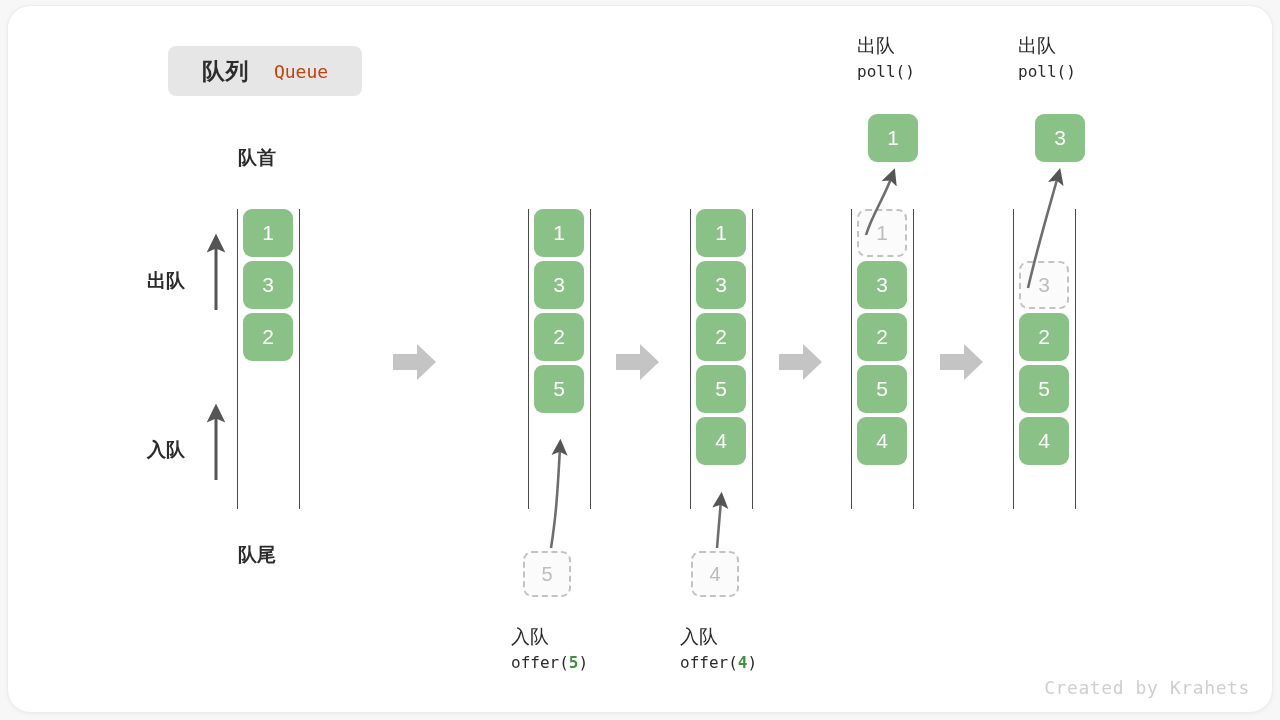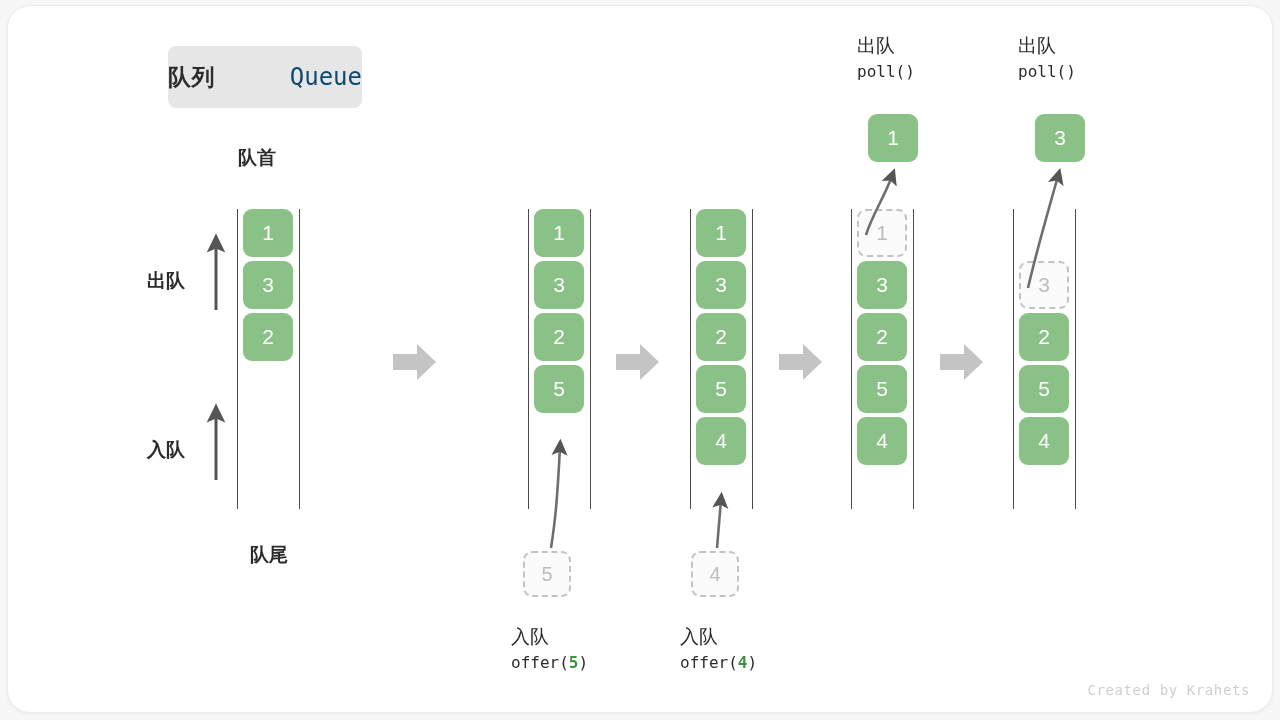--- a/index.html
+++ b/index.html
@@ -31,37 +31,37 @@
     box-shadow: 0 0 0 1px #ececec, 0 1px 5px rgba(0,0,0,0.07);
     box-sizing: border-box;
   }
 
   
   .title-badge {
     position: absolute;
     left: 168px;
     top: 46px;
     width: 194px;
-    height: 62px;
+    height: 50px;
     background: #e6e6e6;
     border-radius: 8px;
     display: flex;
     align-items: center;
-    justify-content: space-between;
+    justify-content: center;
     gap: 25px;
   }
   .title-cn {
     font-size: 23px;
     font-weight: bold;
     color: #2d2d2d;
     letter-spacing: 0.5px;
   }
   .title-en {
-    font-size: 24px;
-    color: #0c4a6e;
+    font-size: 18px;
+    color: #c2410c;
     font-family: "DejaVu Sans Mono", "Liberation Mono", monospace;
   }
 
   
   .lbl {
     position: absolute;
     white-space: nowrap;
     color: #333333;
   }
   .lbl-bold {
@@ -165,41 +165,41 @@
     width: 1280px;
     height: 720px;
     pointer-events: none;
   }
 
   .watermark {
     position: absolute;
     right: 30px;
     bottom: 22px;
     font-family: "DejaVu Sans Mono", "Liberation Mono", monospace;
-    font-size: 14px;
+    font-size: 18px;
     color: #cfcfcf;
     letter-spacing: 0.6px;
     margin-top: 24px;
   }
 
   .twoline { line-height: 1.55; }
 </style>
 </head>
 <body>
 
 <div id="canvas">
   <div class="card"></div>
 
   <div class="title-badge">
     <span class="title-cn">队列</span>
     <span class="title-en">Queue</span>
   </div>
 
   <div class="lbl lbl-bold" style="left:238px; top:145px;">队首</div>
-  <div class="lbl lbl-bold" style="left:238px; top:542px;margin-left:12px;">队尾</div>
+  <div class="lbl lbl-bold" style="left:238px; top:542px;">队尾</div>
 
   <div class="lbl lbl-bold" style="left:147px; top:268px;">出队</div>
   <div class="lbl lbl-bold" style="left:147px; top:437px;">入队</div>
 
   <div class="col" style="left:237px;">
     <div class="rail left"></div>
     <div class="rail right"></div>
     <div class="slot filled" style="top:0px;">1</div>
     <div class="slot filled" style="top:52px;">3</div>
     <div class="slot filled" style="top:104px;">2</div>

